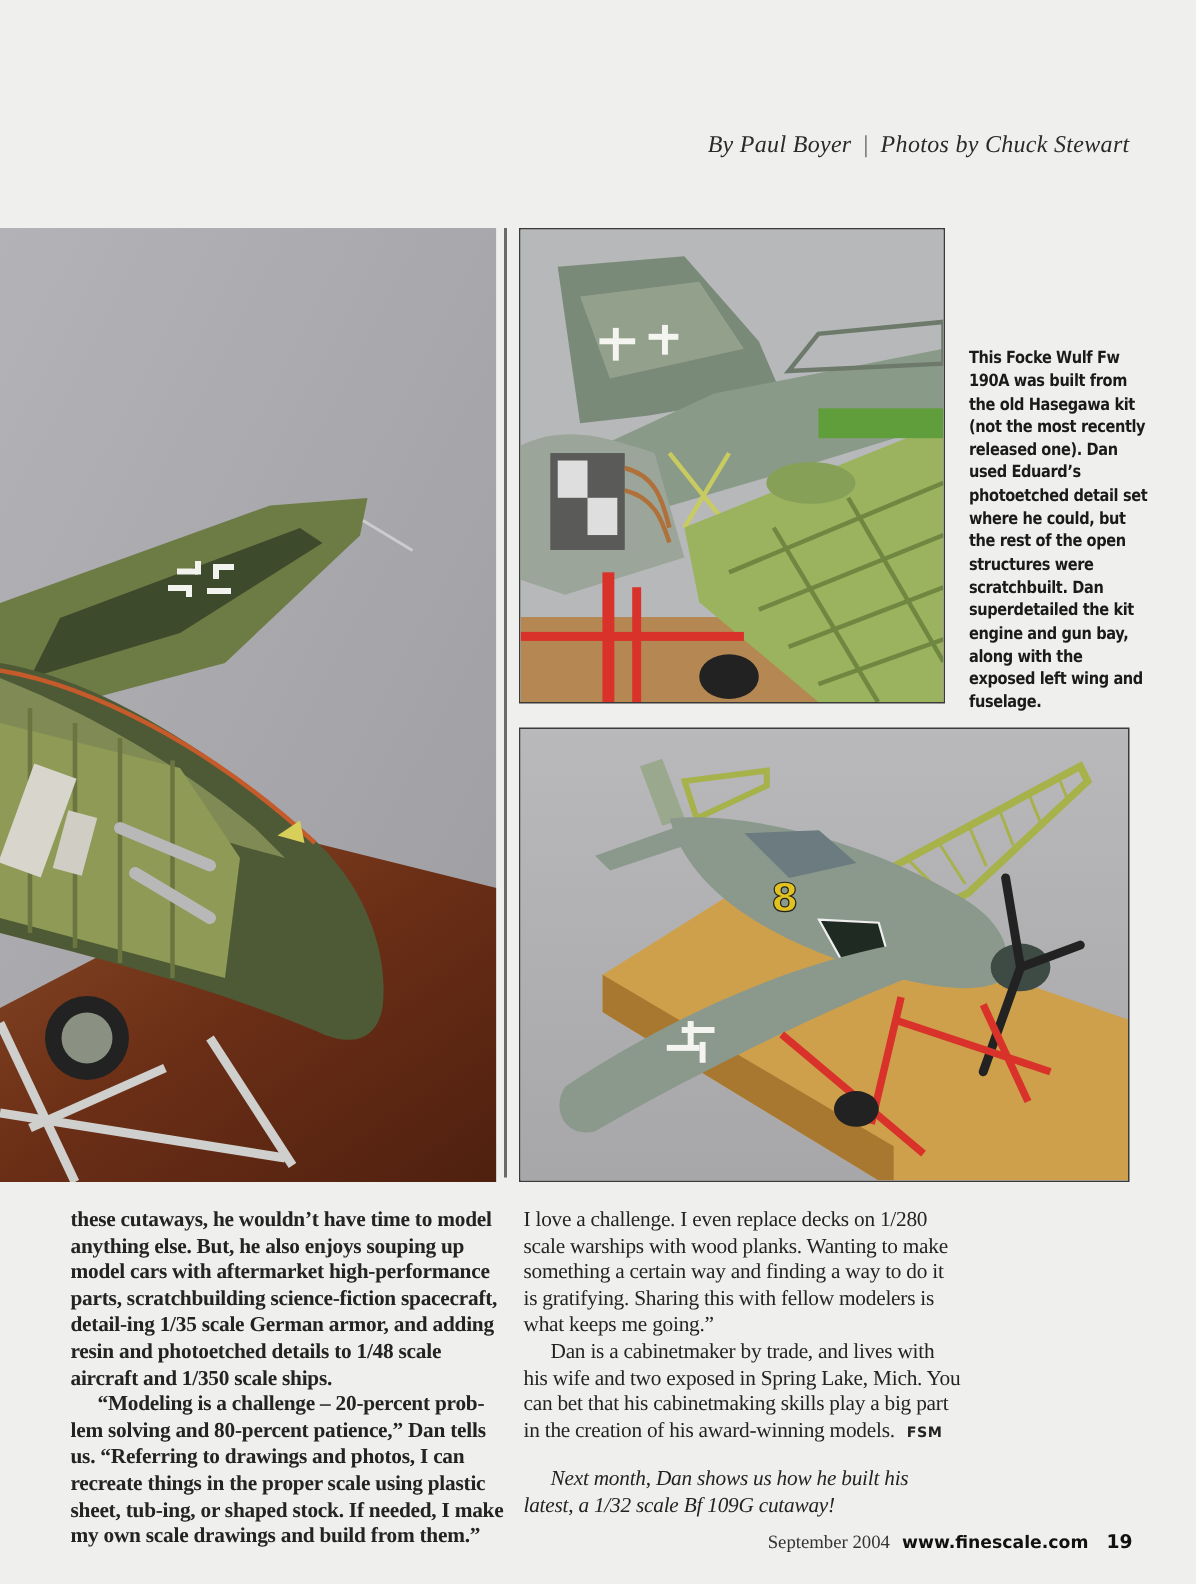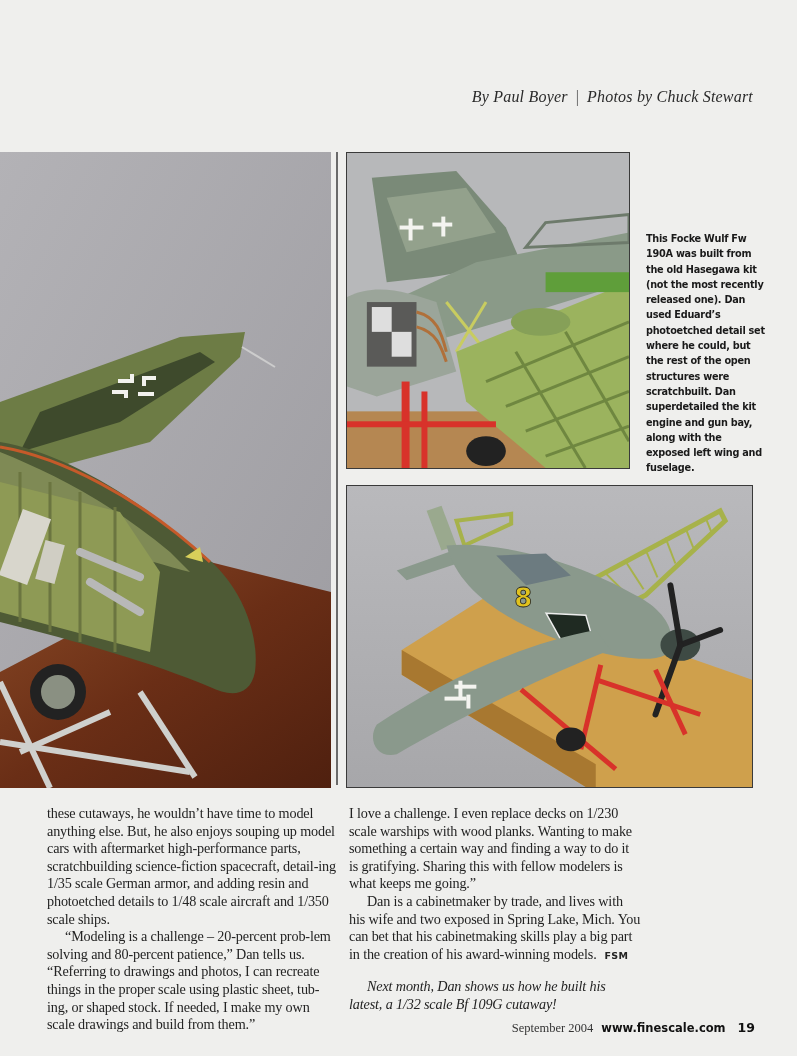--- a/index.html
+++ b/index.html
@@ -50,21 +50,21 @@
   }
 
   .col {
     position: absolute;
     top: 805px;
     font-size: 14.2px;
     line-height: 17.6px;
     color: #232323;
     letter-spacing: -0.15px;
   }
-  #col-left { left: 47px; width: 290px; }
+  #col-left { left: 47px; width: 290px; font-weight: bold; }
   #col-right { left: 349px; width: 292px; }
   .col p { margin: 0; }
   .col p.indent { text-indent: 18px; }
   .col .fsm {
     font-family: "DejaVu Sans", "Liberation Sans", sans-serif;
     font-weight: bold;
     font-size: 9.5px;
     letter-spacing: 0.3px;
     margin-left: 8px;
   }
@@ -277,20 +277,20 @@
     <ellipse cx="225" cy="255" rx="15" ry="12" fill="#222"></ellipse>
   </svg>
 </div>
 
 <div class="col" id="col-left">
   <p>these cutaways, he wouldn’t have time to model anything else. But, he also enjoys souping up model cars with aftermarket high-performance parts, scratchbuilding science-fiction spacecraft, detail-ing 1/35 scale German armor, and adding resin and photoetched details to 1/48 scale aircraft and 1/350 scale ships.</p>
   <p class="indent">“Modeling is a challenge – 20-percent prob-lem solving and 80-percent patience,” Dan tells us. “Referring to drawings and photos, I can recreate things in the proper scale using plastic sheet, tub-ing, or shaped stock. If needed, I make my own scale drawings and build from them.”</p>
 </div>
 
 <div class="col" id="col-right">
-  <p>I love a challenge. I even replace decks on 1/230 scale warships with wood planks. Wanting to make something a certain way and finding a way to do it is gratifying. Sharing this with fellow modelers is what keeps me going.”</p>
+  <p>I love a challenge. I even replace decks on 1/280 scale warships with wood planks. Wanting to make something a certain way and finding a way to do it is gratifying. Sharing this with fellow modelers is what keeps me going.”</p>
   <p class="indent"><span>Dan is a cabinetmaker by trade, and lives with his wife and two exposed in Spring Lake, Mich. You can bet that his cabinetmaking skills play a big part in the creation of his award-winning models.</span><span class="fsm">FSM</span></p>
   <p class="teaser">Next month, Dan shows us how he built his latest, a 1/32 scale Bf 109G cutaway!</p>
 </div>
 
 <div class="footer">
   <span>September 2004</span><span class="url">www.finescale.com</span><span class="page">19</span>
 </div>
 
 </body></html>

